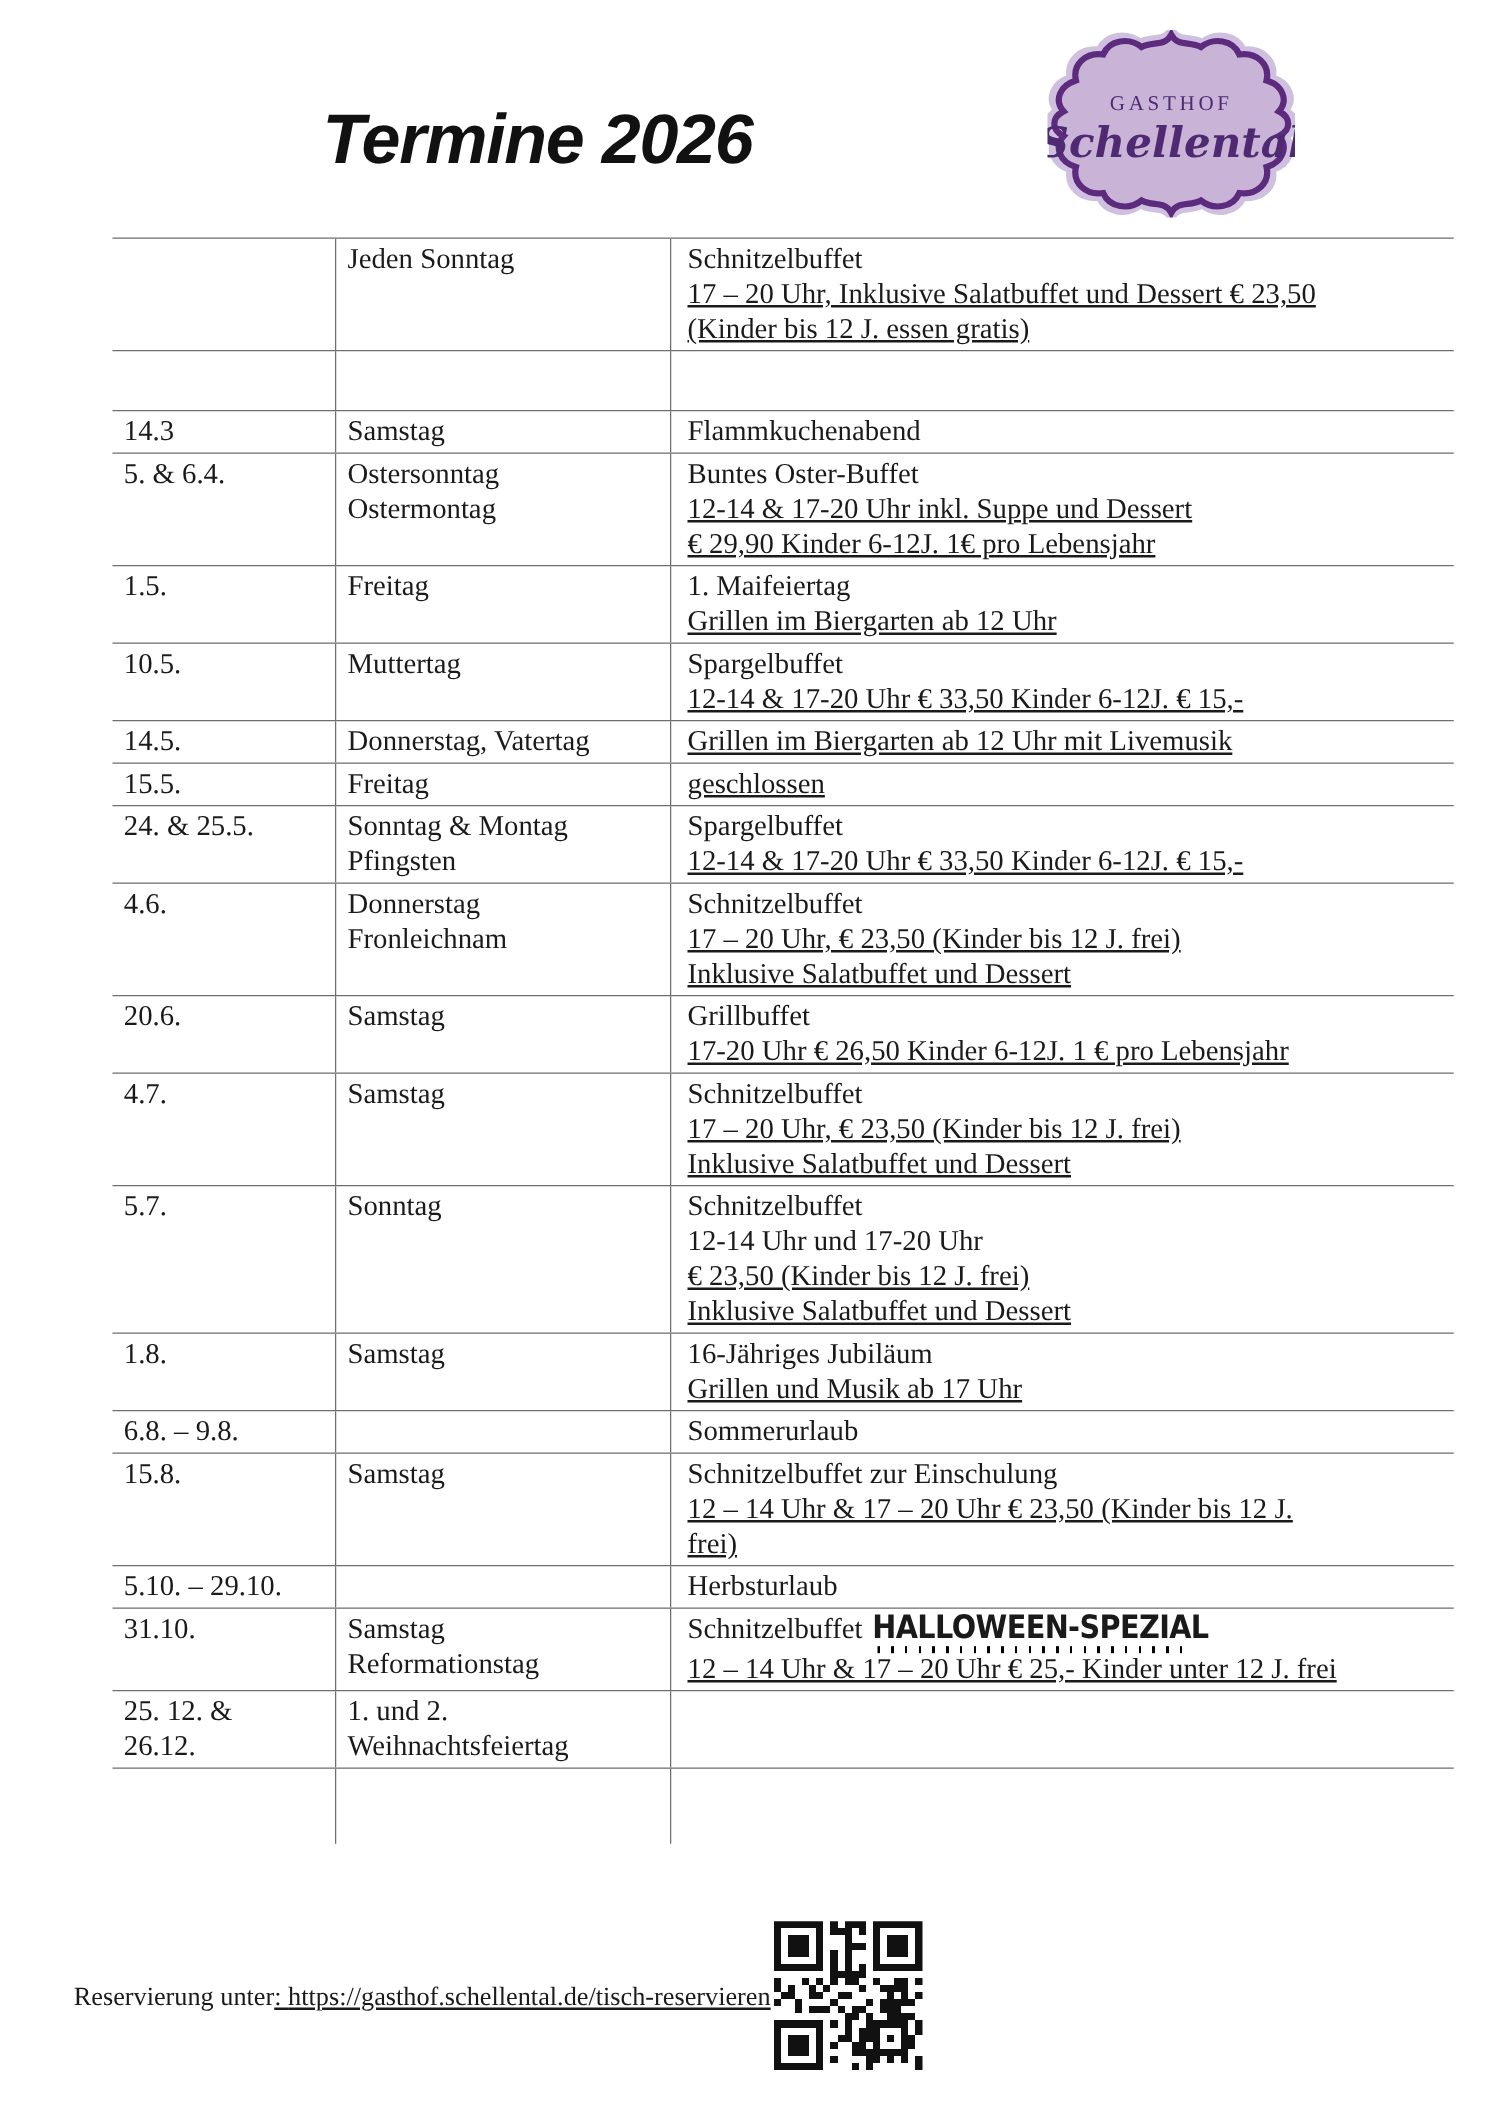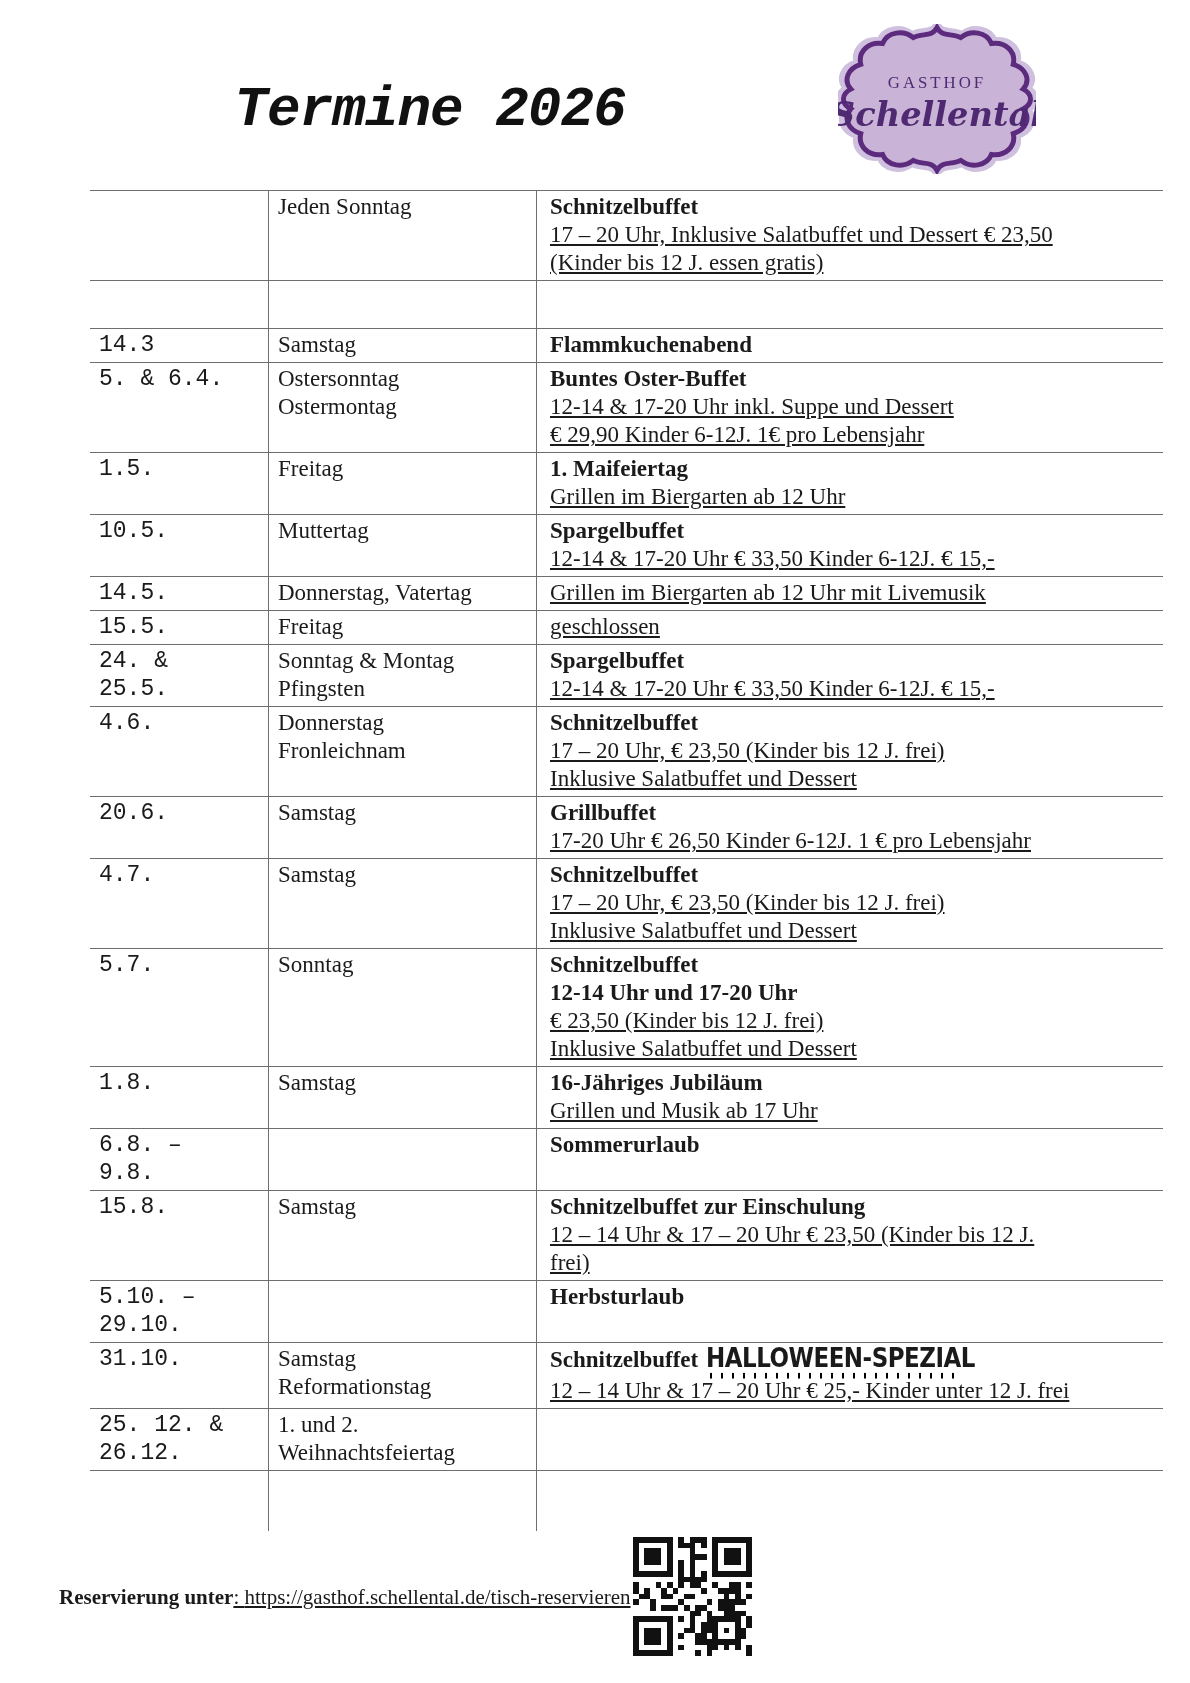--- a/index.html
+++ b/index.html
@@ -4,35 +4,35 @@
 <style>
   html,body{margin:0;padding:0;}
   body{
     width:1190px;height:1683px;position:relative;background:#ffffff;
     font-family:"Liberation Serif","DejaVu Serif",serif;
     color:#1a1a1a;overflow:hidden;
   }
   
   .page-title{
     position:absolute;left:230px;top:78px;width:400px;text-align:center;
-    font-family:Liberation Mono, monospace;
+    font-family:Liberation Sans, sans-serif;
     font-size:56px;font-weight:bold;font-style:italic;letter-spacing:-1px;
     color:#111;
   }
   .logo{position:absolute;left:838px;top:24px;width:198px;height:150px;}
   .logo svg{display:block;width:100%;height:100%;}
   
   .tbl{position:absolute;left:90px;top:190px;width:1073px;}
   .trow{display:flex;border-top:1.5px solid #6e6e6e;}
   .td{padding:2px 20px 3px 9px;box-sizing:border-box;}
-  .td1{width:179px;flex:none;border-right:1.5px solid #6e6e6e;font-family:Liberation Mono, monospace;}
+  .td1{width:179px;flex:none;border-right:1.5px solid #6e6e6e;}
   .td2{width:268px;flex:none;border-right:1.5px solid #6e6e6e;}
   .td3{flex:1;padding-left:13px;}
   .line{line-height:28px;font-size:23px;white-space:pre-wrap;}
-  .b{font-weight:bold;}
+  .b{font-weight:normal;}
   .n{font-weight:normal;text-decoration:underline;}
   .h{
     font-family:"DejaVu Sans","Liberation Sans",sans-serif;
     font-weight:bold;font-size:23px;letter-spacing:-0.5px;
     display:inline-block;transform:scaleY(1.12);transform-origin:50% 60%;
     padding:0 2px 4px 2px;
     background-image:repeating-linear-gradient(90deg,#000 0 2px,transparent 2px 11px);
     background-size:92% 5px;background-position:6px 100%;background-repeat:no-repeat;
   }
   .trow.empty{min-height:47px;}

